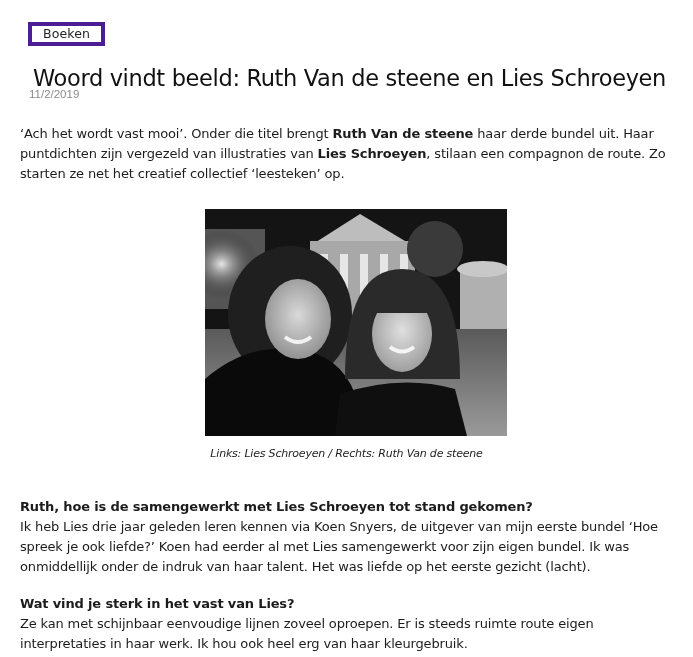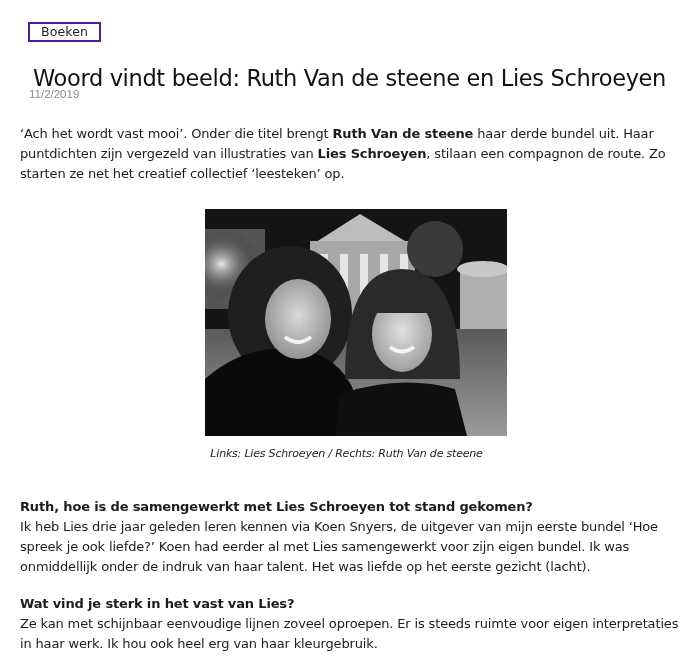--- a/index.html
+++ b/index.html
@@ -14,21 +14,21 @@
       overflow: hidden;
       font-family: "DejaVu Sans", "Liberation Sans", sans-serif;
       color: #1a1a1a;
     }
     .tag {
       position: absolute;
       left: 28px;
       top: 22px;
       width: 69px;
       height: 16px;
-      border: 2px solid #4c1d95;
+      border: 4px solid #4c1d95;
       font-size: 12.5px;
       line-height: 16px;
       text-align: center;
       color: #222;
       box-sizing: content-box;
       letter-spacing: 0.1px;
     }
     .title {
       position: absolute;
       left: 28px;
@@ -161,14 +161,14 @@
 
 <div class="caption">Links: Lies Schroeyen / Rechts: Ruth Van de steene</div>
 
 <div class="para q1">
   <span class="question">Ruth, hoe is de samengewerkt met Lies Schroeyen tot stand gekomen?</span>
   <span>Ik heb Lies drie jaar geleden leren kennen via Koen Snyers, de uitgever van mijn eerste bundel ‘Hoe spreek je ook liefde?’ Koen had eerder al met Lies samengewerkt voor zijn eigen bundel. Ik was onmiddellijk onder de indruk van haar talent. Het was liefde op het eerste gezicht (lacht).</span>
 </div>
 
 <div class="para q2">
   <span class="question">Wat vind je sterk in het vast van Lies?</span>
-  <span>Ze kan met schijnbaar eenvoudige lijnen zoveel oproepen. Er is steeds ruimte voor eigen interpretaties in haar werk. Ik hou ook heel erg van haar kleurgebruik.</span>
+  <span>Ze kan met schijnbaar eenvoudige lijnen zoveel oproepen. Er is steeds ruimte route eigen interpretaties in haar werk. Ik hou ook heel erg van haar kleurgebruik.</span>
 </div>
 
 </body></html>

